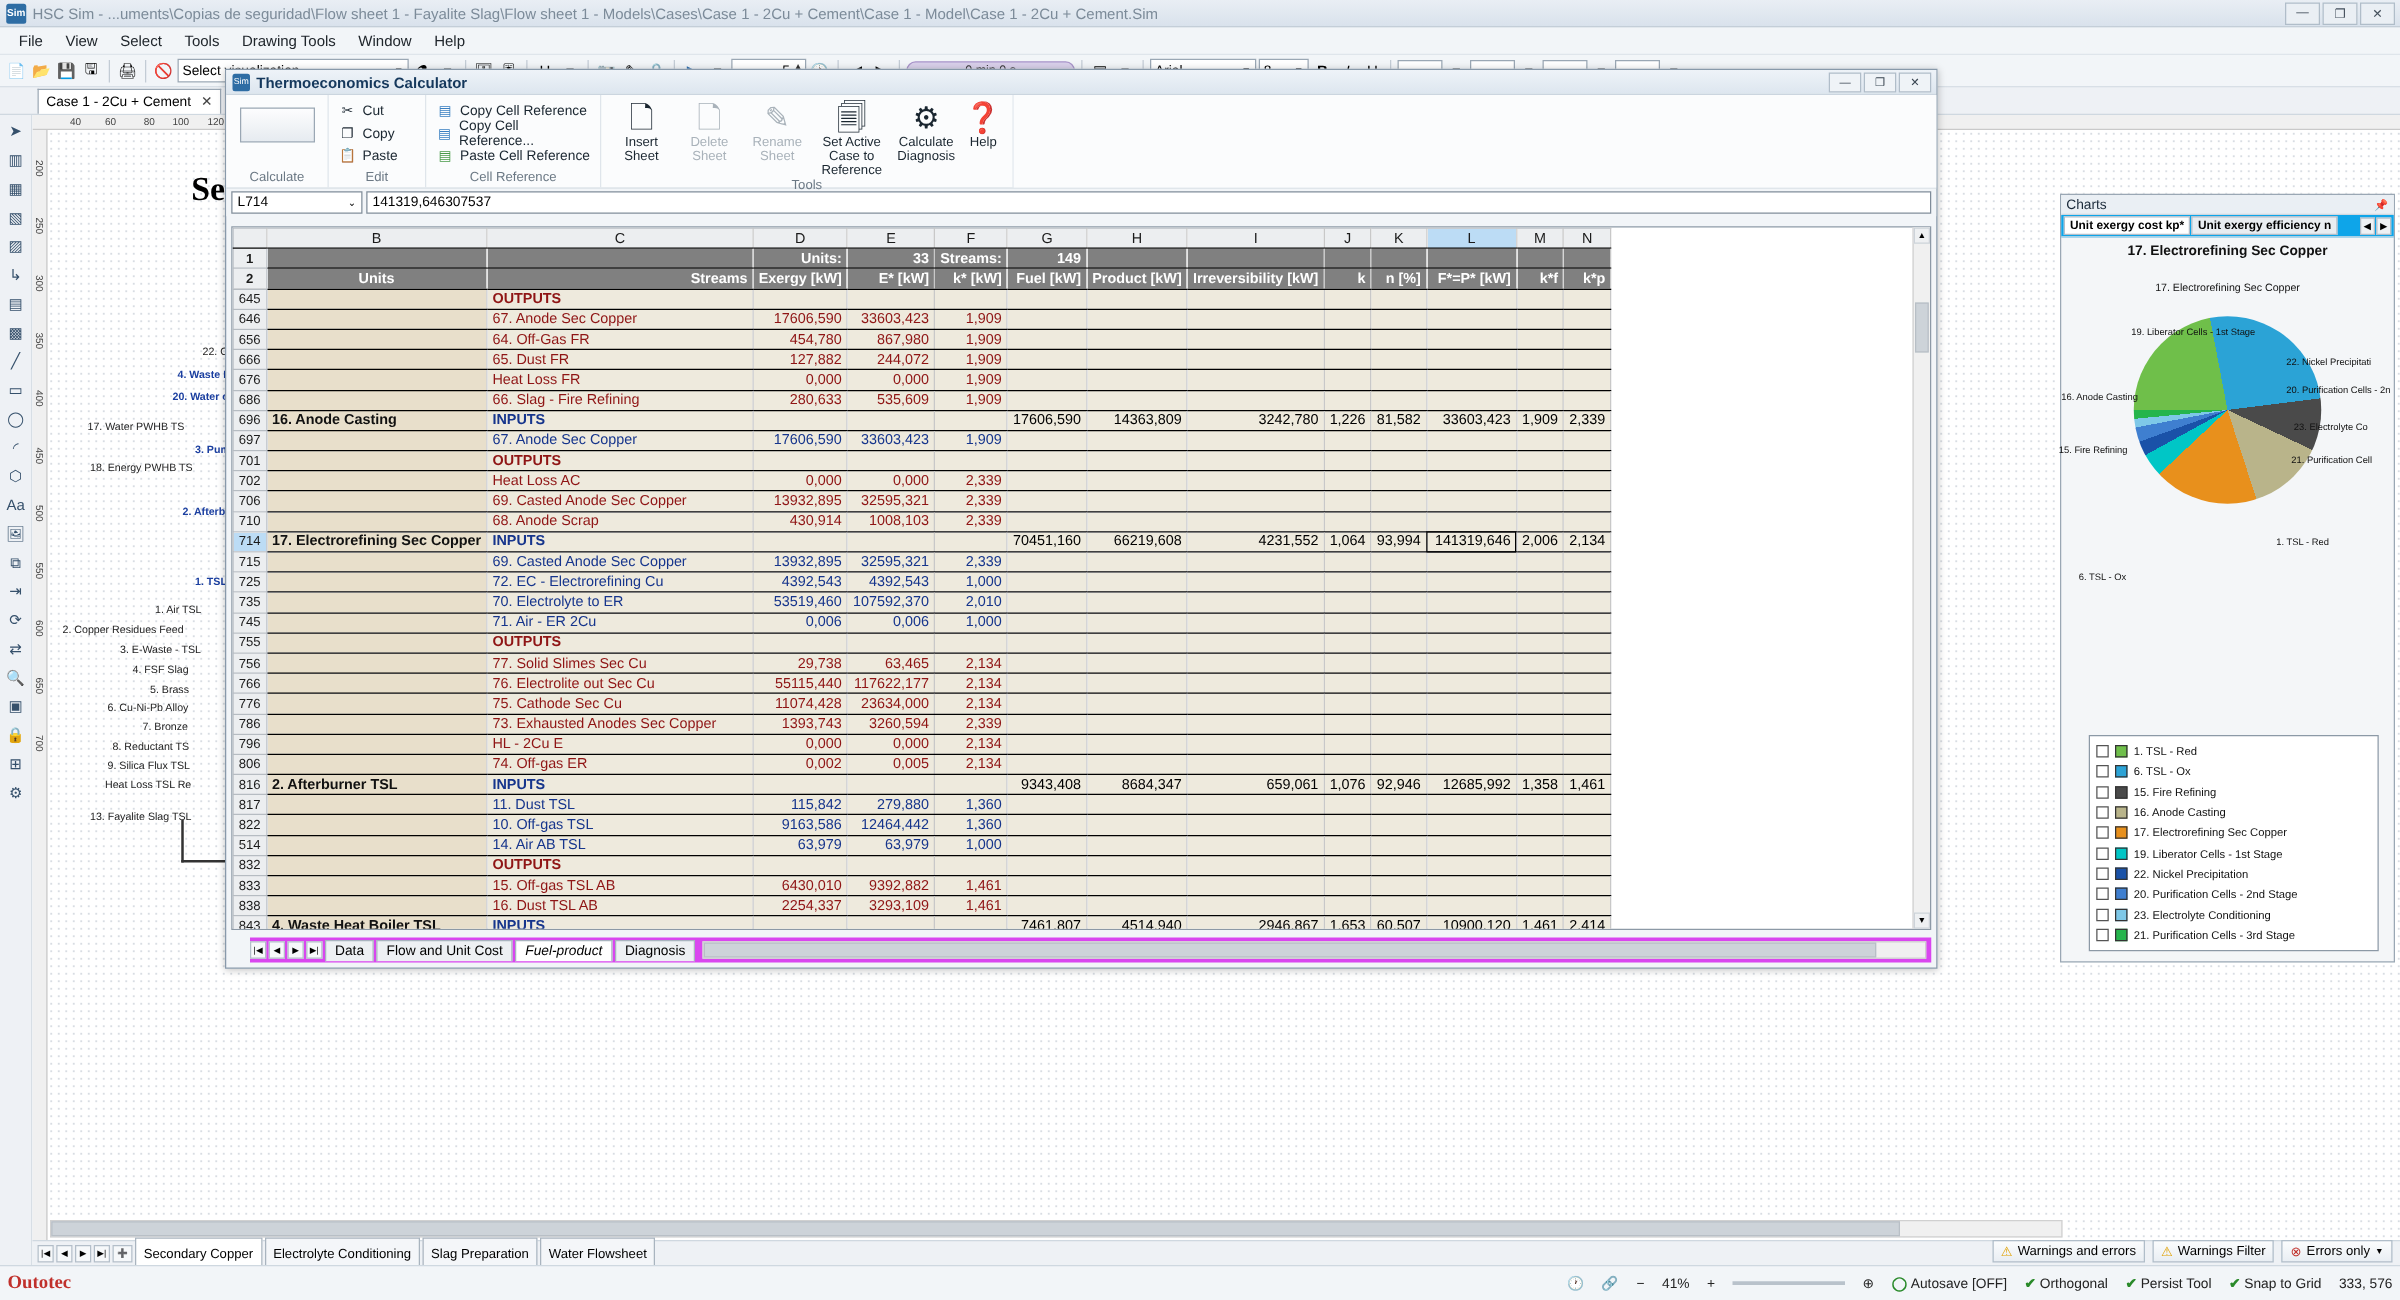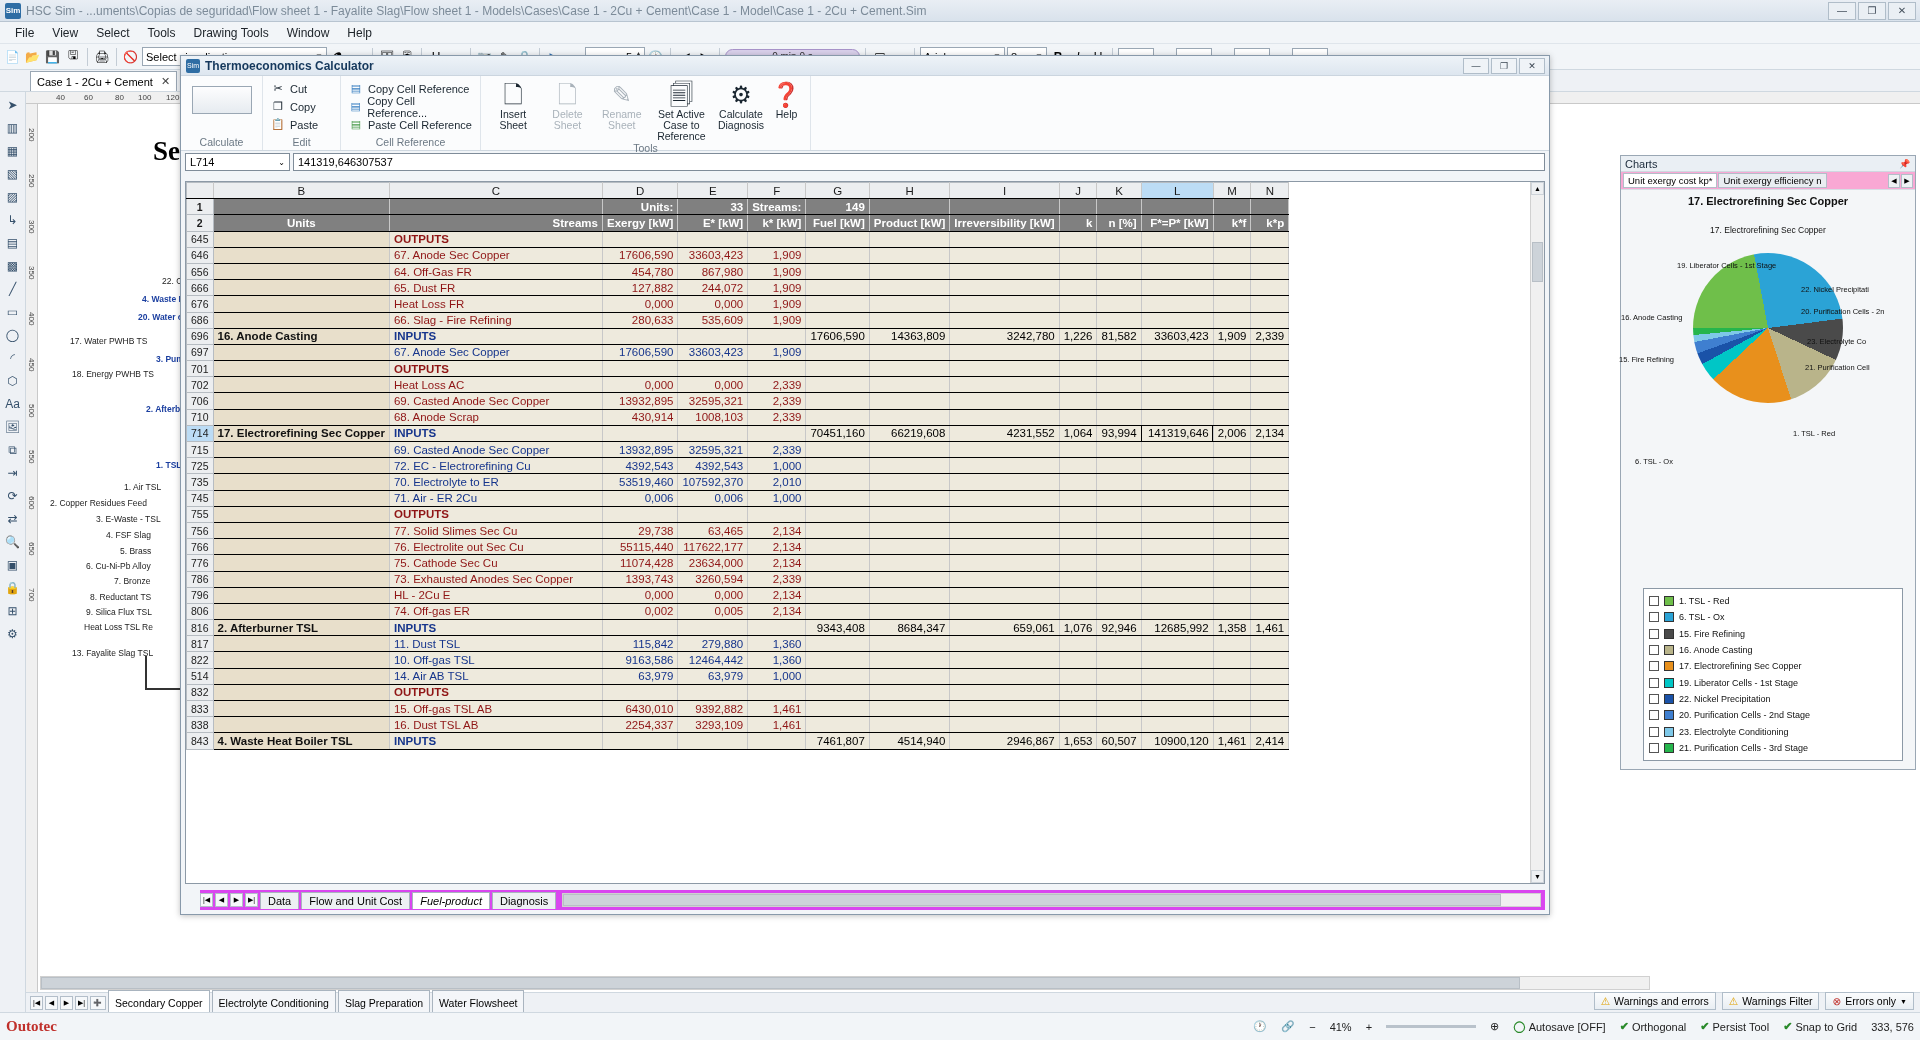--- a/index.html
+++ b/index.html
@@ -102,21 +102,21 @@
   .sb-right{margin-left:auto;display:flex;align-items:center;gap:14px;}
   .chk{display:flex;align-items:center;gap:3px;}
   .chk .mark{color:#2a8a2a;font-weight:bold;}
 
   
   .warnstrip{position:absolute;right:6px;bottom:30px;display:flex;gap:6px;align-items:center;}
   .wbtn2{height:18px;border:1px solid #b0bdc9;background:linear-gradient(#fbfcfd,#e9eef3);font-size:10.5px;
     display:flex;align-items:center;gap:4px;padding:0 6px;}
 
   
-  #calc{position:absolute;left:180px;top:55px;width:1370px;height:860px;background:#f2f5f8;
+  #calc{position:absolute;left:180px;top:55px;width:1370px;height:720px;background:#f2f5f8;
     border:1px solid #8899aa; box-shadow:0 1px 6px rgba(0,0,0,.25);}
   .calc-title{height:20px;background:linear-gradient(#eef3f8,#dde6ef);display:flex;align-items:center;padding:0 2px;border-bottom:1px solid #cbd5df;}
   .calc-title .ci{width:14px;height:14px;background:#2e6da4;color:#fff;font-size:7px;display:flex;align-items:center;justify-content:center;margin:0 5px 0 3px;border-radius:2px;}
   .calc-title .ct{font-size:12px;font-weight:bold;color:#15385c;flex:1;}
   .calc-title .cw{display:flex;gap:2px;margin-right:2px;}
   .calc-title .cw div{width:26px;height:16px;border:1px solid #b0bdc9;background:#eff3f7;display:flex;align-items:center;justify-content:center;font-size:9px;color:#3a4652;}
 
   
   .ribbon{height:75px;background:#fbfcfd;border-bottom:1px solid #cfd8e0;display:flex;}
   .rgroup{display:flex;flex-direction:column;justify-content:space-between;border-right:1px solid #dfe5eb;padding:4px 6px 0;}
@@ -160,24 +160,24 @@
   .vscroll .a1{top:0;} .vscroll .a2{bottom:0;}
 
   
   .sheettabs{position:absolute;left:4px;right:4px;bottom:4px;height:20px;display:flex;align-items:center;gap:2px;background:#d946ef;margin-left:15px;}
   .stab{height:17px;border:1px solid #a9b4bf;border-bottom:none;background:#edf0f3;font-size:11px;display:flex;align-items:center;padding:0 7px;}
   .stab.active{background:#fff;font-style:italic;}
   .sheettabs .hs{flex:1;height:14px;background:#f0f0f0;border:1px solid #d0d0d0;margin:0 4px;position:relative;}
   .sheettabs .hs .th{position:absolute;left:0;top:0;bottom:0;width:96%;background:#cdd3d9;border:1px solid #b8bfc6;}
 
   
-  #charts{position:absolute;right:4px;top:155px;width:296px;height:615px;background:#f4f6f8;border:1px solid #9aa7b4;}
+  #charts{position:absolute;right:4px;top:155px;width:268px;height:615px;background:#f4f6f8;border:1px solid #9aa7b4;}
   .ch-title{height:16px;background:#eaeff4;border-bottom:1px solid #cfd8e0;display:flex;align-items:center;padding:0 4px;font-size:11px;color:#1b2a3a;}
   .ch-title .pin{margin-left:auto;font-size:9px;}
-  .ch-tabs{height:18px;display:flex;align-items:center;gap:1px;padding:1px 2px;background:#f9a8d4;border-bottom:1px solid #d7dee5;}
+  .ch-tabs{height:18px;display:flex;align-items:center;gap:1px;padding:1px 2px;background:#0ea5e9;border-bottom:1px solid #d7dee5;font-weight:bold;}
   .ch-tab{height:15px;border:1px solid #b3bec9;background:#e9edf1;font-size:9.5px;display:flex;align-items:center;padding:0 4px;}
   .ch-tab.active{background:#fff;}
   .ch-nav{margin-left:auto;display:flex;gap:1px;}
   .ch-nav div{width:12px;height:14px;border:1px solid #b3bec9;background:#eef1f4;font-size:7px;display:flex;align-items:center;justify-content:center;}
   .ch-head{text-align:center;font-size:11px;font-weight:bold;color:#111;padding:5px 0 0;}
   .ch-sub{text-align:center;font-size:8.5px;color:#111;padding-top:18px;}
   .pie-area{position:relative;height:250px;}
   .pie{position:absolute;left:50%;top:18px;transform:translateX(-50%);width:150px;height:150px;border-radius:50%;}
   .pielbl{position:absolute;font-size:7.5px;color:#111;white-space:nowrap;}
   .legend{position:absolute;left:22px;right:12px;bottom:8px;background:#fff;border:1px solid #8c99a6;padding:4px 5px;}

